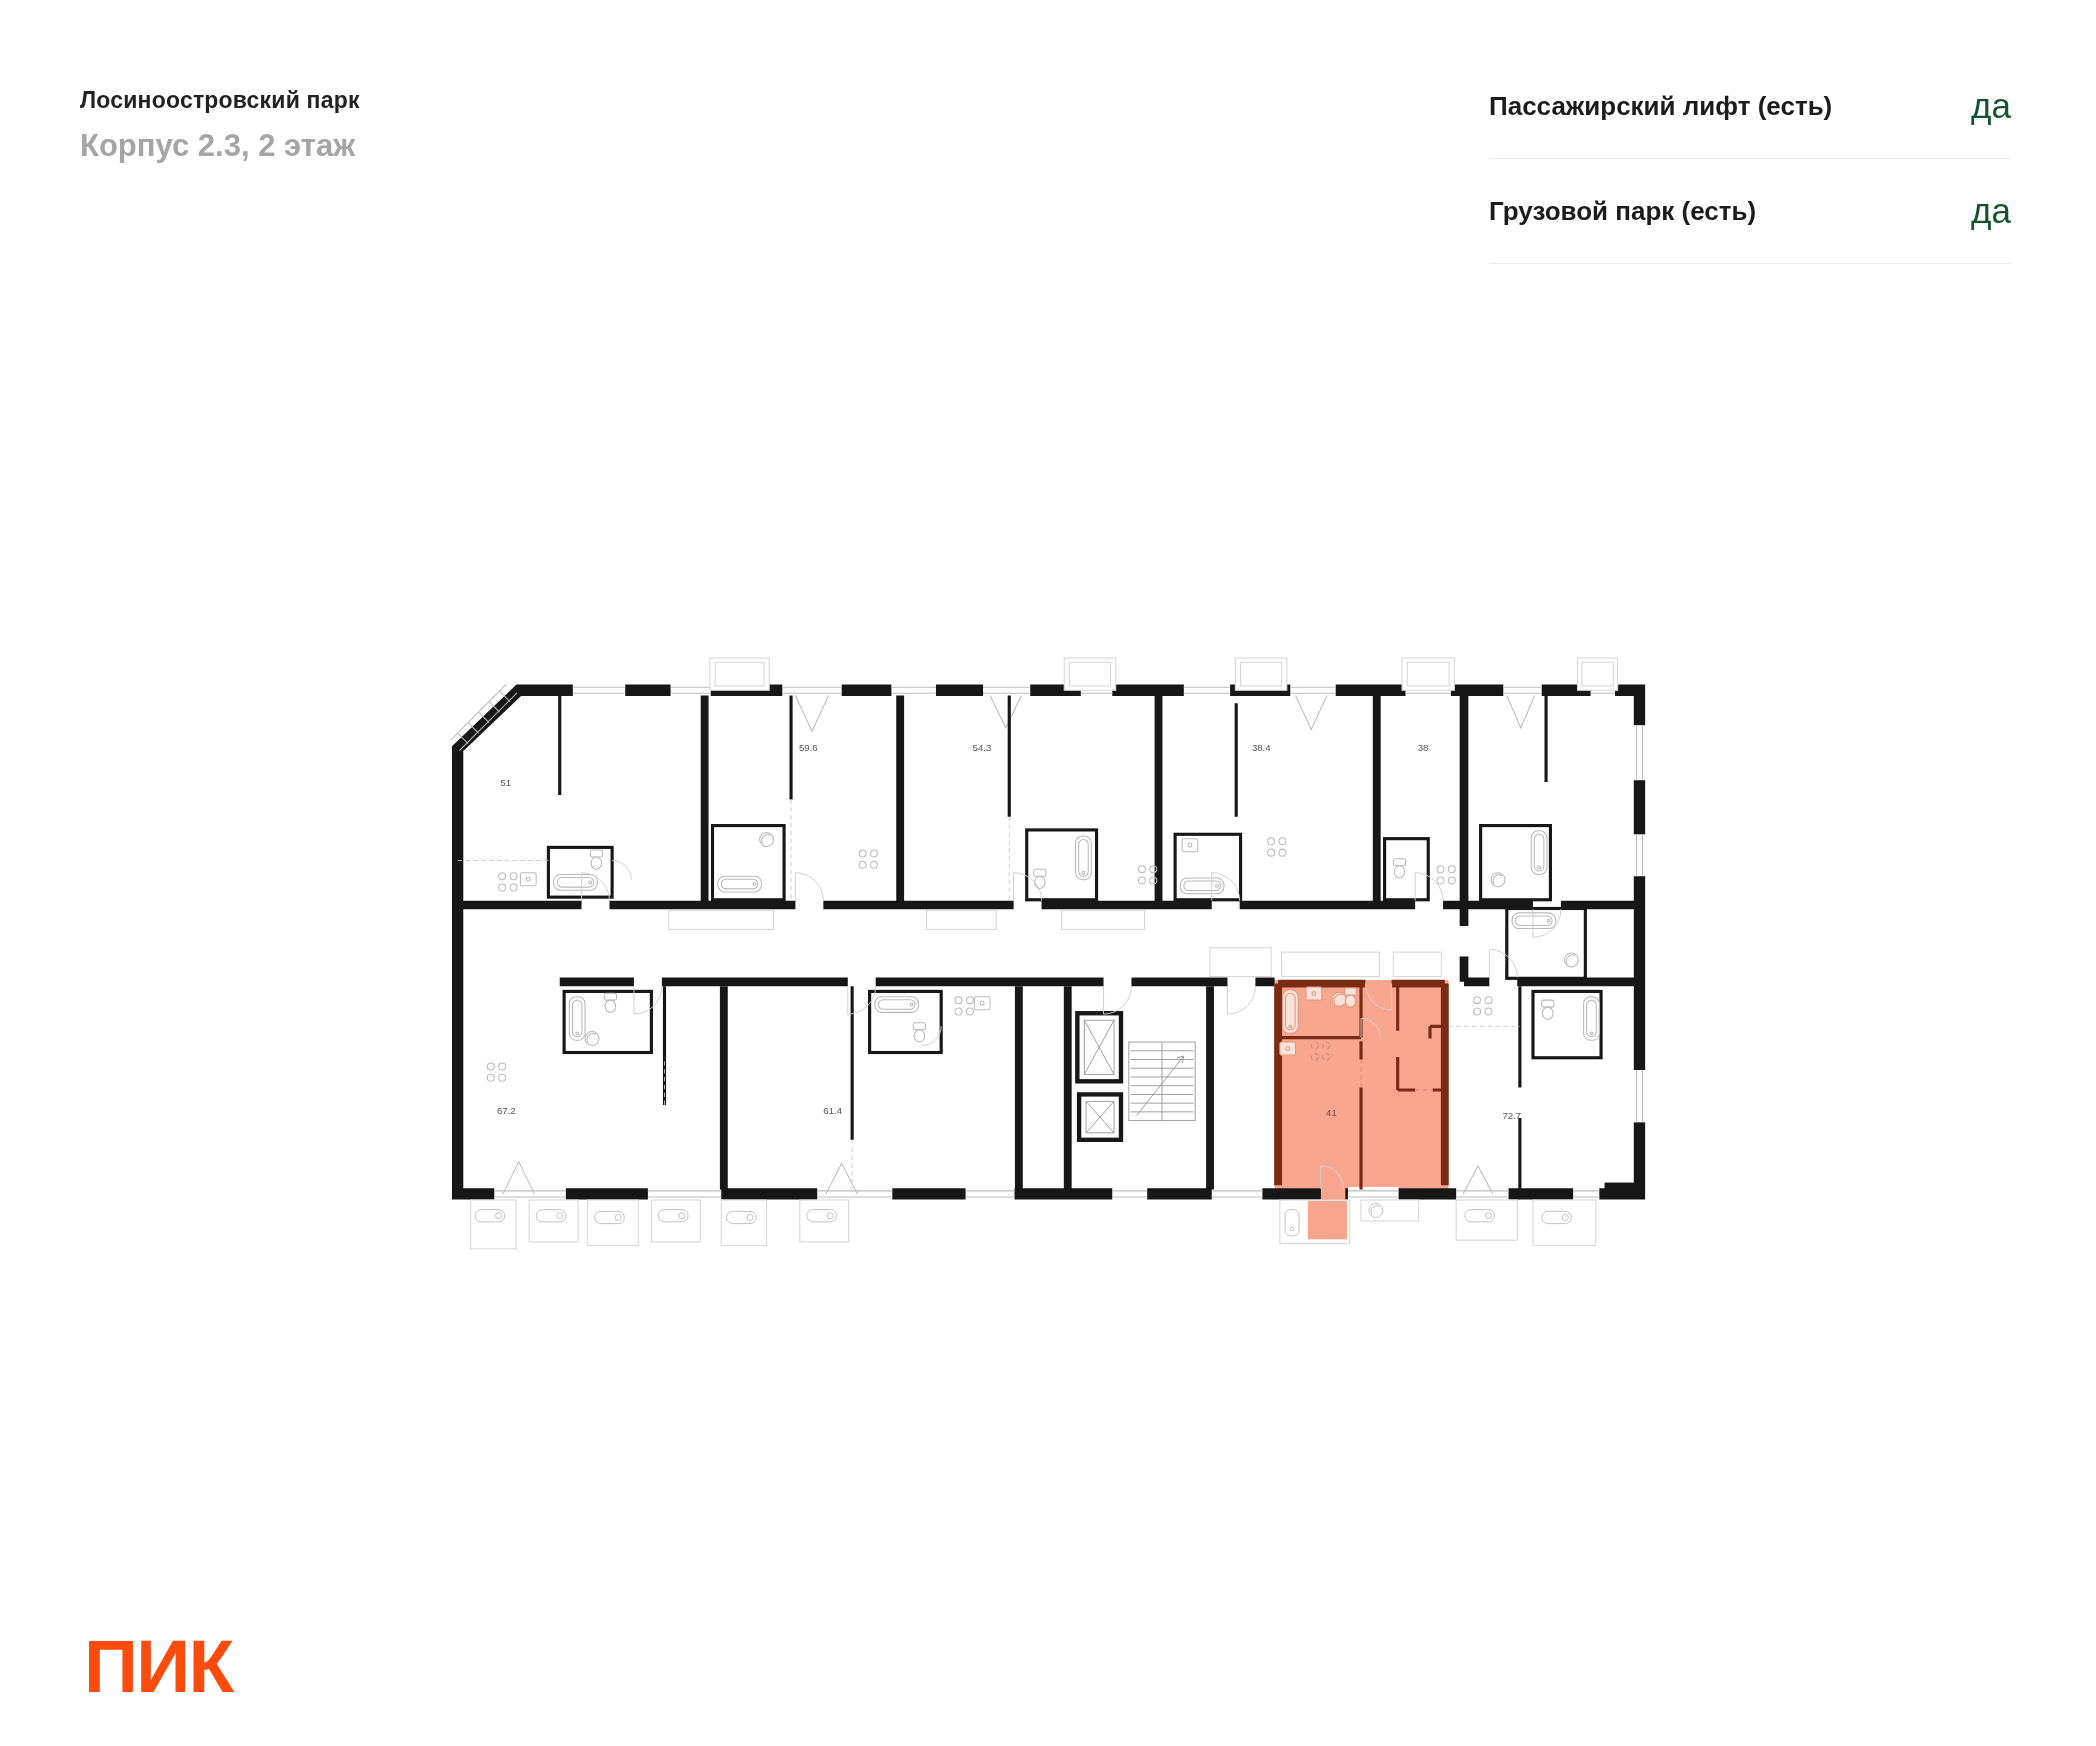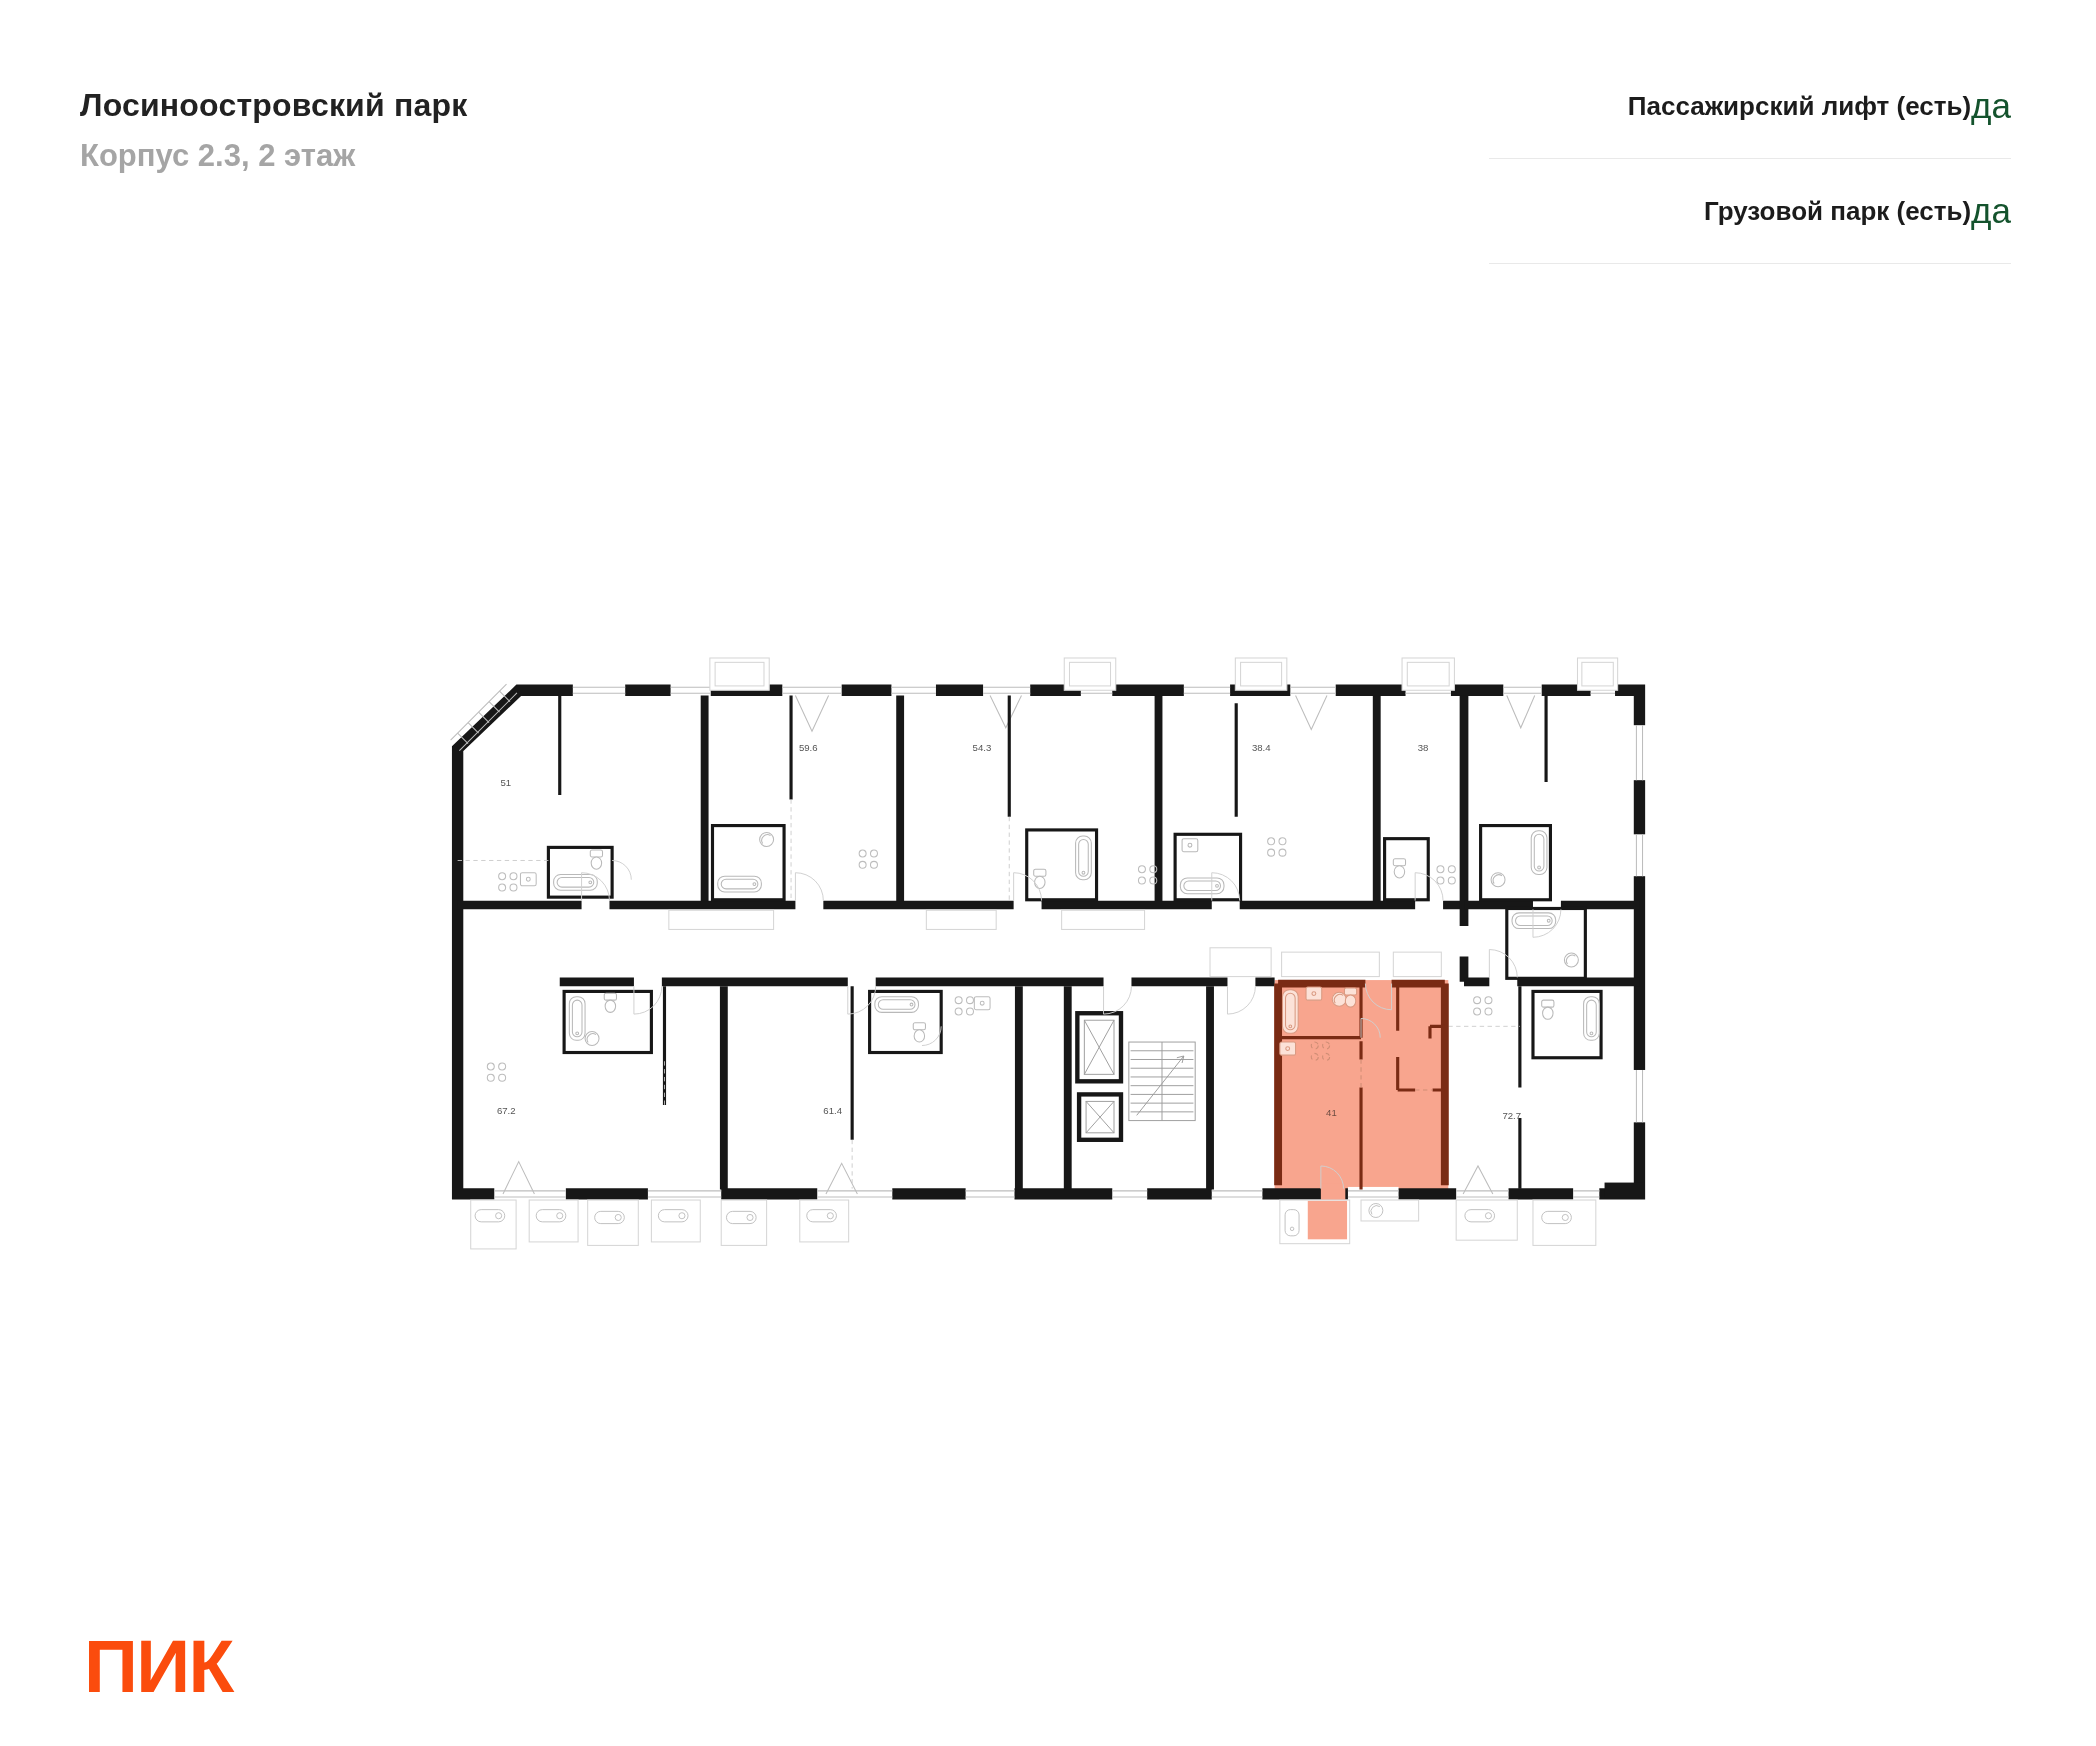--- a/index.html
+++ b/index.html
@@ -1,27 +1,27 @@
 <!DOCTYPE html>
 <html style="font-size:14px"><head>
 <meta charset="utf-8">
 <style>
   html,body{margin:0;padding:0;}
   body{width:2096px;height:1747px;background:#ffffff;position:relative;
        font-family:"Liberation Sans",sans-serif;color:#1d1d1d;overflow:hidden;}
 
   
   .hdr-left{position:absolute;left:80px;top:87px;}
-  .project{font-size:32px;font-weight:600;color:#222;letter-spacing:0.2px;}
+  .project{font-size:23px;font-weight:600;color:#222;letter-spacing:0.2px;}
   .title{margin-top:38px;font-size:41px;font-weight:700;color:#1b1b1b;letter-spacing:-0.3px;}
   .subtitle{margin-top:14px;font-size:31px;font-weight:700;color:#a5a5a5;}
 
   
   .attrs{position:absolute;left:1489px;top:54px;width:522px;}
-  .attr-row{height:104px;display:flex;align-items:center;justify-content:flex-end;
+  .attr-row{height:104px;display:flex;align-items:center;justify-content:space-between;
             border-bottom:1.7px solid #e9e9e9;}
   .attr-label{font-size:26px;font-weight:600;color:#1c1c1c;}
   .attr-value{font-size:35px;font-weight:400;color:#14532d;}
 
   
   .logo{position:absolute;left:84px;top:1593px;font-size:75px;font-weight:800;
         color:#fb4c0d;letter-spacing:-1.7px;line-height:1;margin-top:36px;}
 
   
   .plan{position:absolute;left:450px;top:651px;width:1232px;height:611px;}

